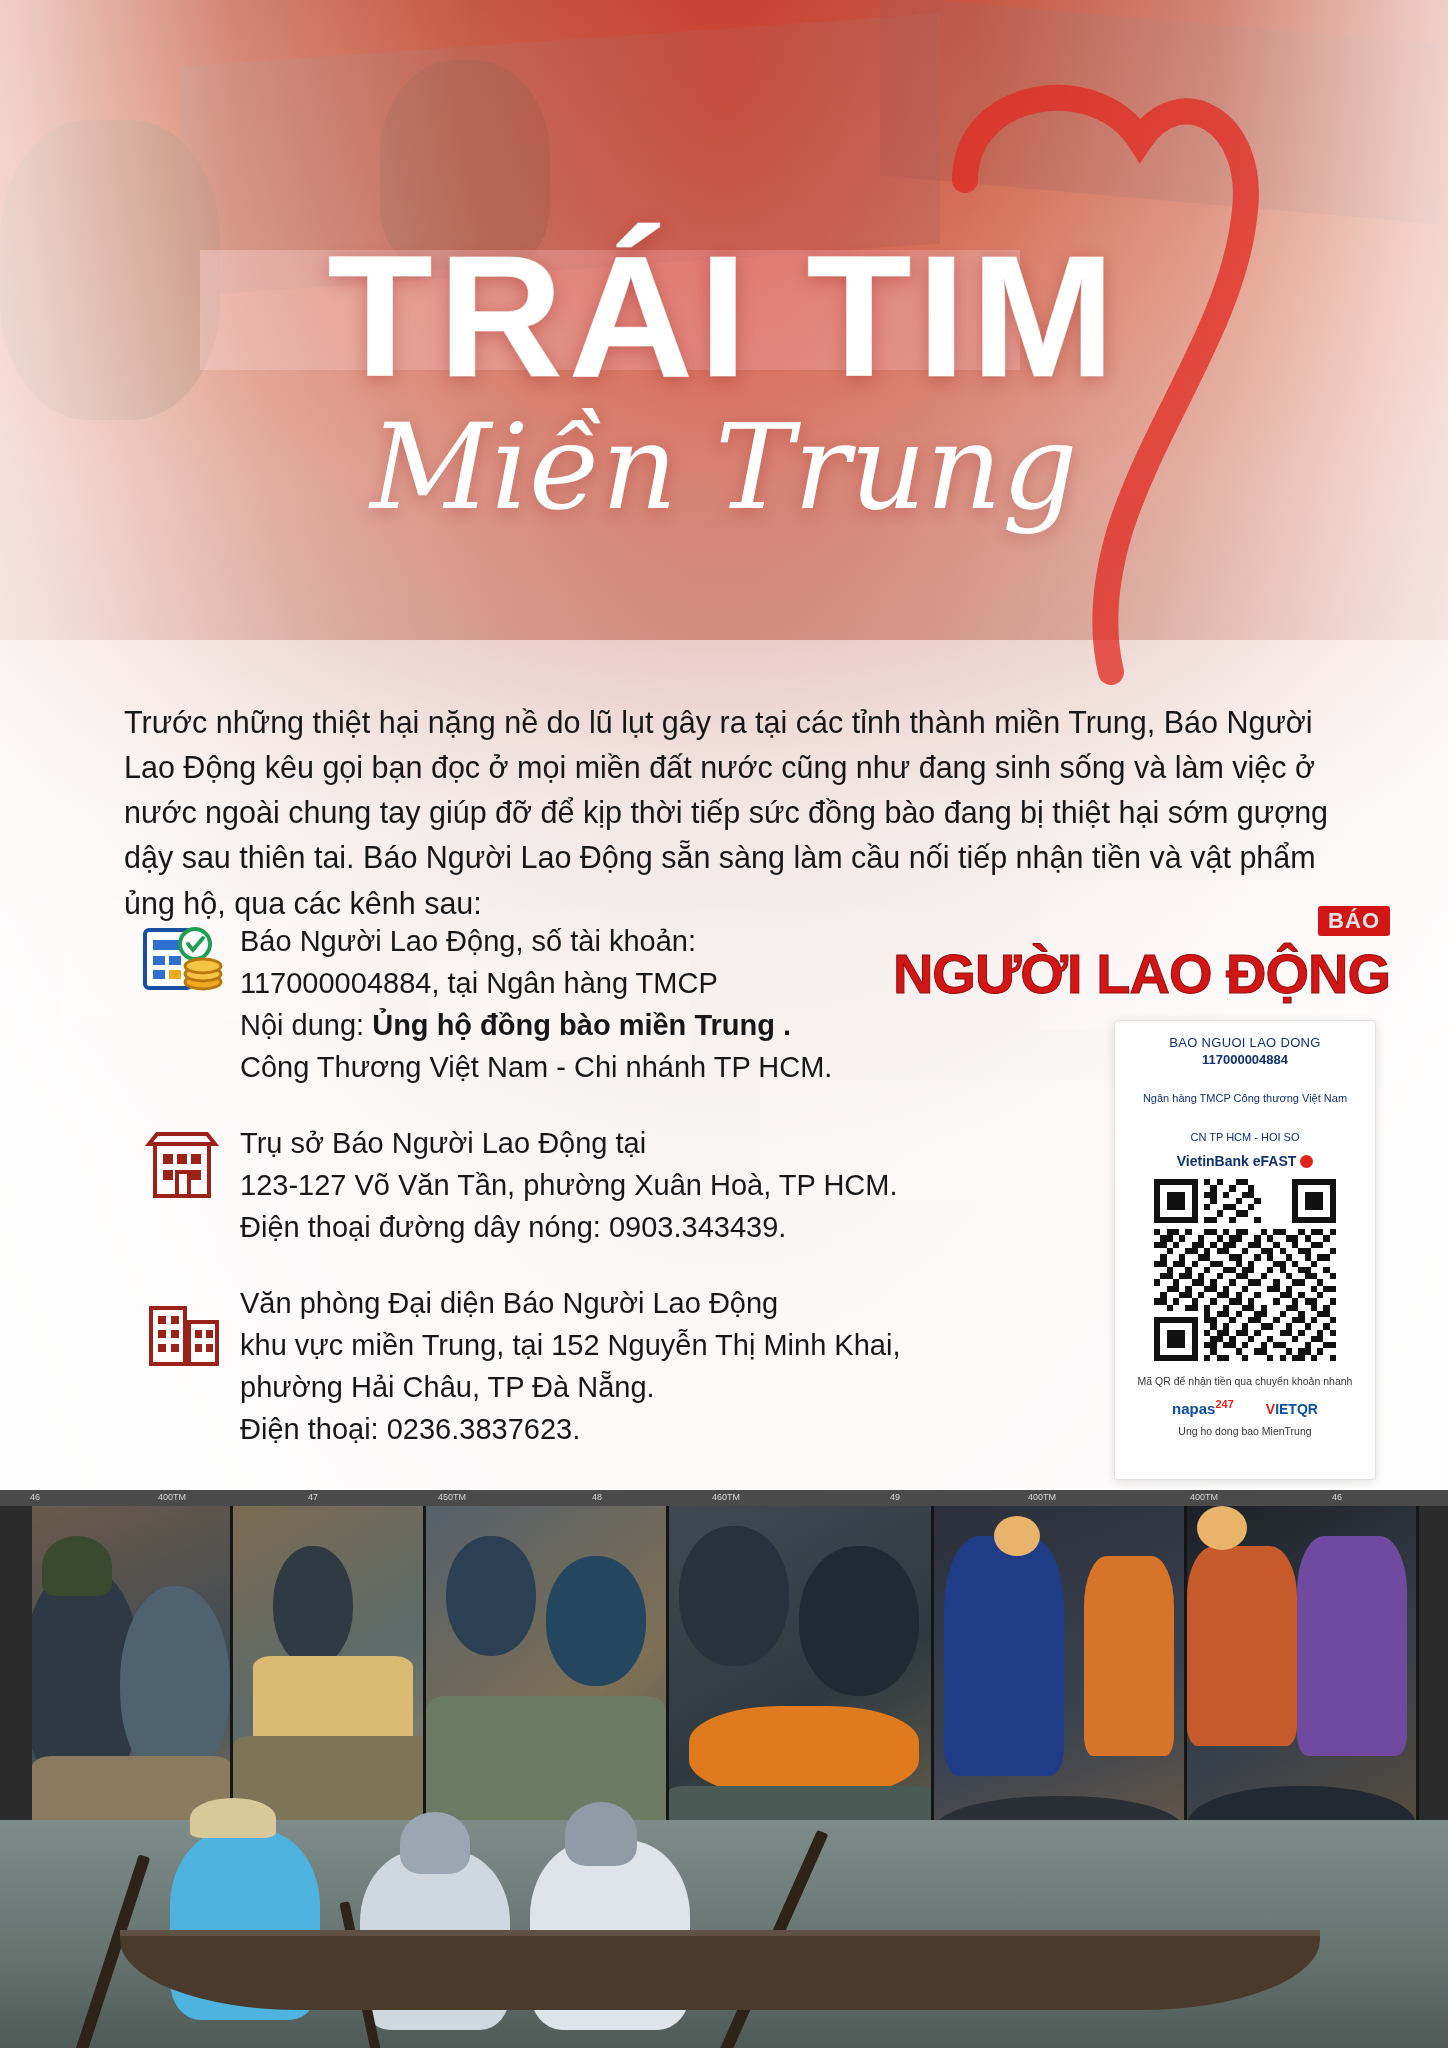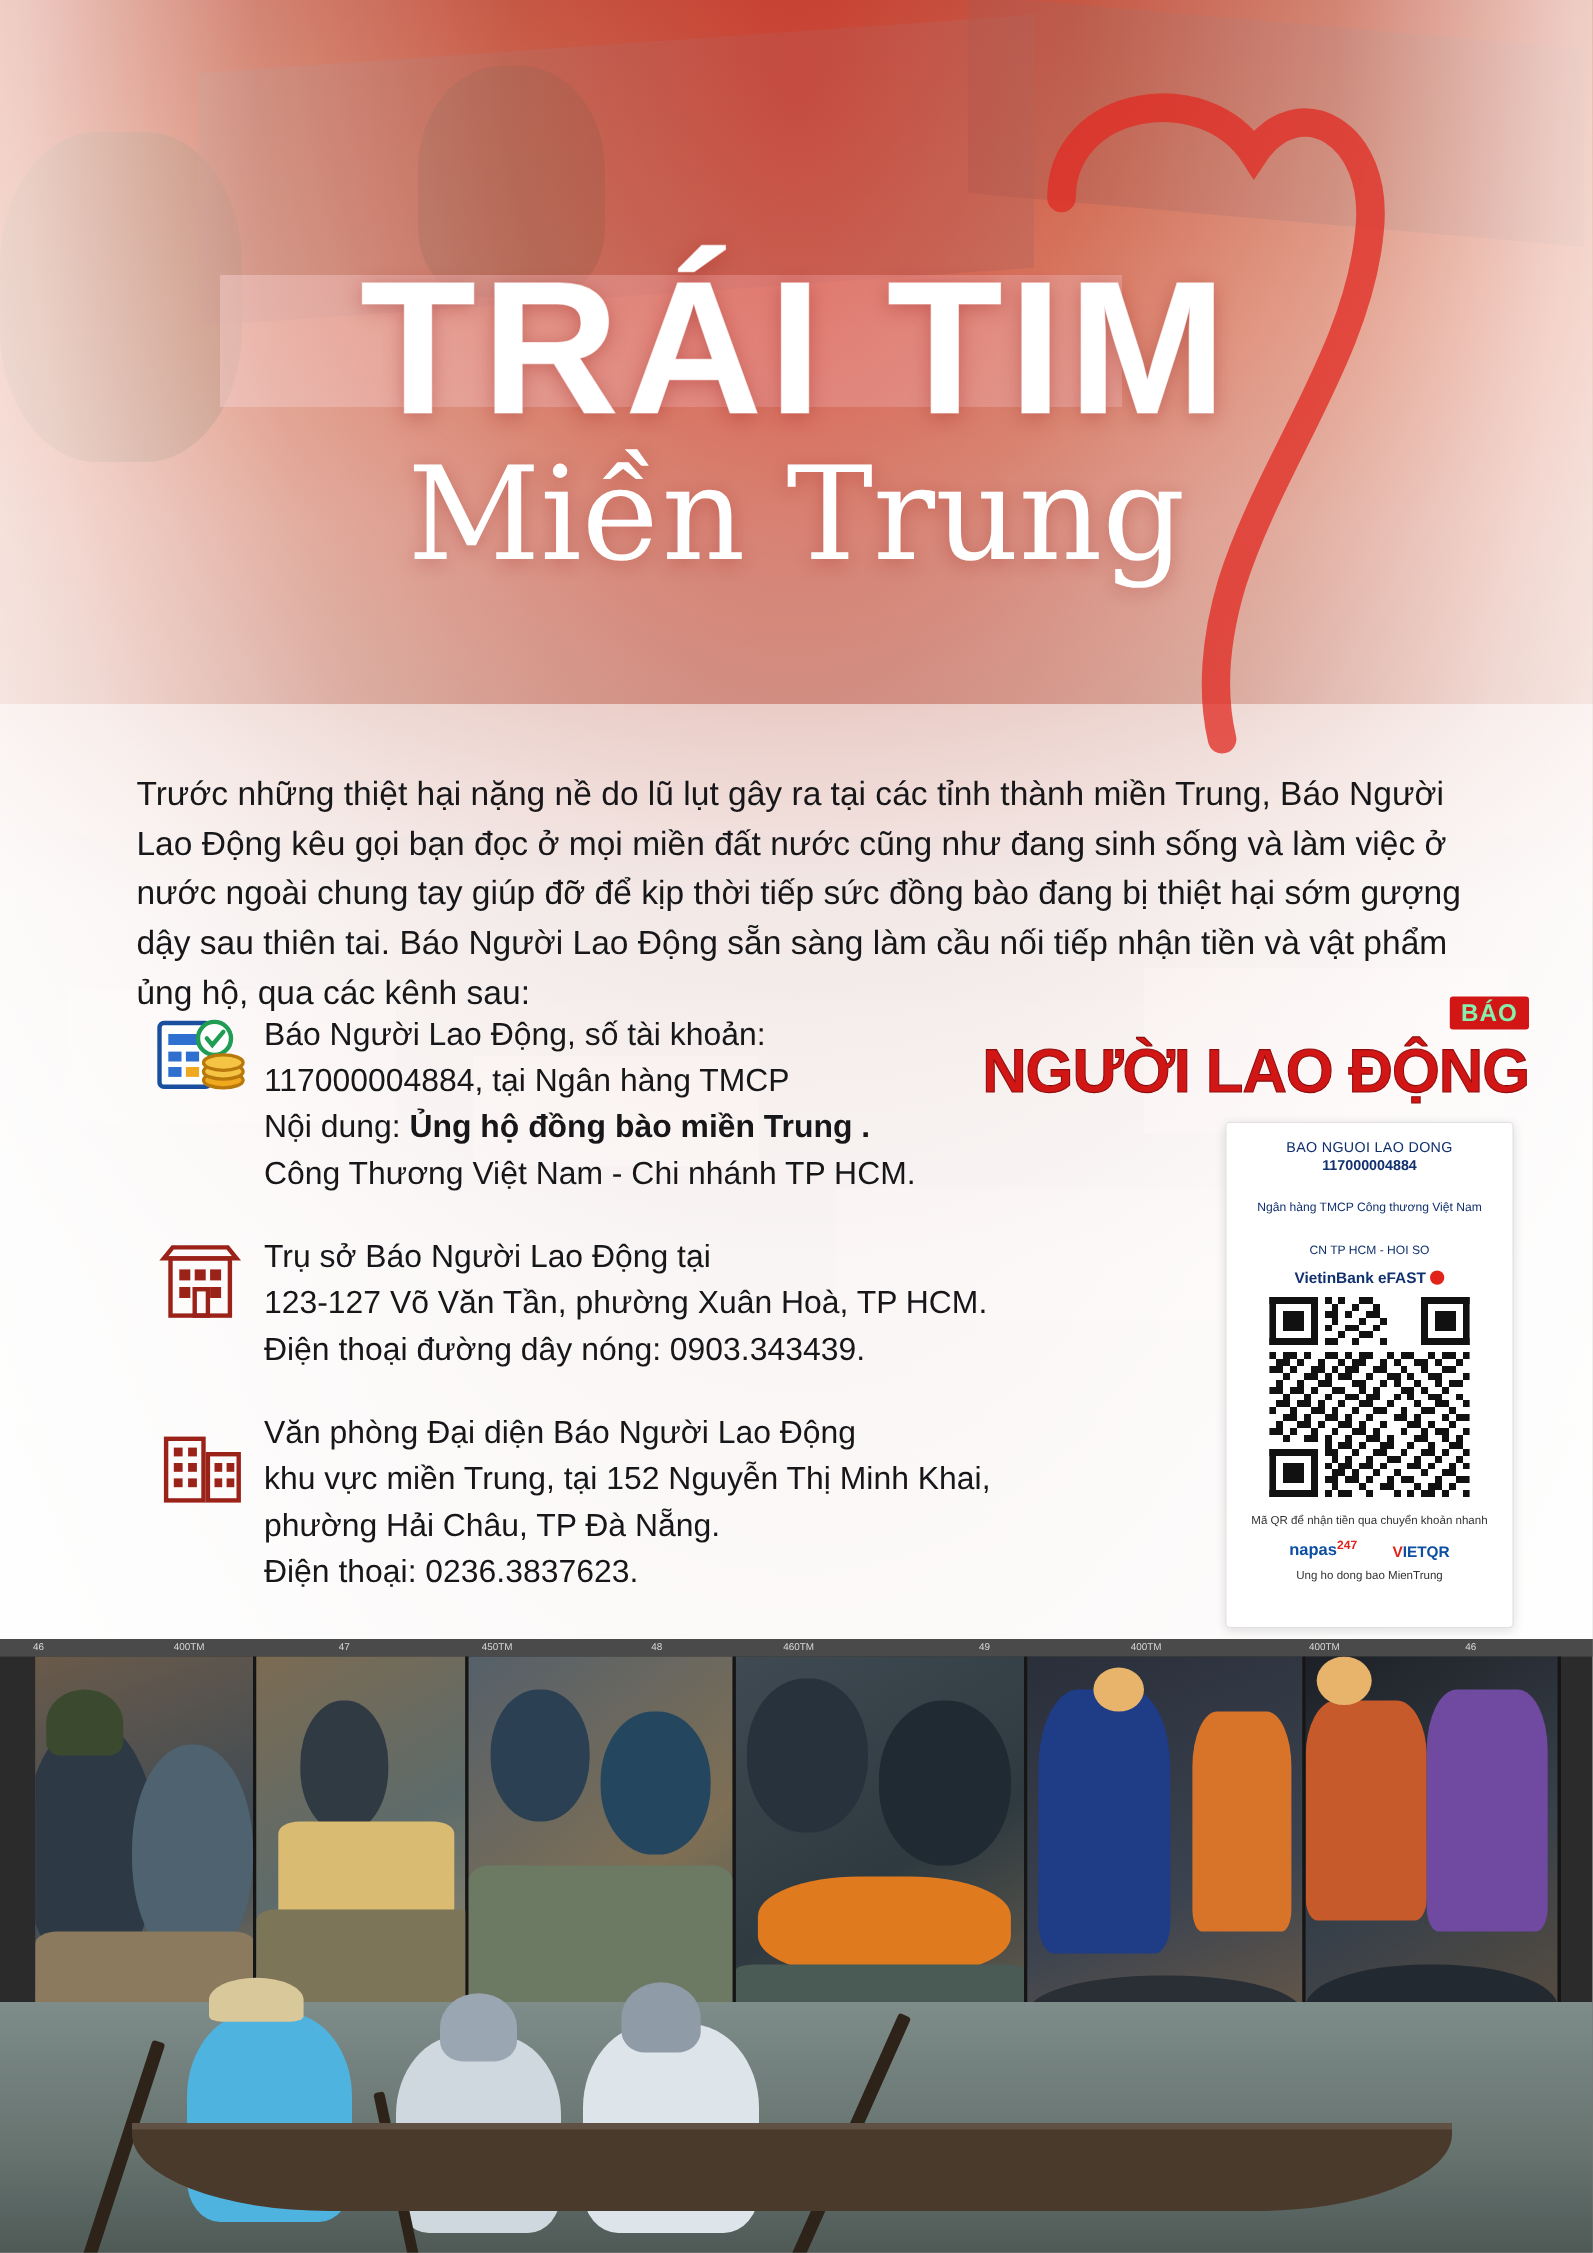--- a/index.html
+++ b/index.html
@@ -65,20 +65,21 @@
     font-weight:bold;
     font-size:172px;
     letter-spacing:6px;
     color:#ffffff;
     line-height:1;
     text-shadow:0 4px 18px rgba(150,20,20,.35);
     -webkit-text-stroke:1px rgba(255,255,255,.6);
   }
   .title-sub{
     font-family:"DejaVu Serif", serif;
+    font-style:italic;
     font-size:118px;
     color:#ffffff;
     line-height:1;
     margin-top:6px;
     text-shadow:0 4px 16px rgba(150,20,20,.30);
   }
 
   
   .intro{
     position:absolute;left:124px;top:700px;width:1230px;
@@ -94,21 +95,21 @@
   .ico{width:112px;flex:0 0 112px;display:flex;justify-content:center;padding-top:6px;}
   .txt{font-size:29px;line-height:1.45;color:#17171a;}
   .txt .b{font-weight:bold;}
   .txt .hl{font-weight:bold;}
 
   
   .brand{
     position:absolute;right:58px;top:912px;width:520px;text-align:right;
   }
   .brand .bao{
-    display:inline-block;background:#d21616;color:#86efac;font-weight:bold;
+    display:inline-block;background:#d21616;color:#e5e5e5;font-weight:bold;
     font-size:22px;letter-spacing:1px;padding:2px 10px;border-radius:3px;
     position:relative;top:-6px;
   }
   .brand .nld{
     font-weight:bold;font-size:56px;color:#d21616;letter-spacing:-1px;
     line-height:1;margin-top:4px;
     -webkit-text-stroke:1px #8d0d0d;
   }
 
   

